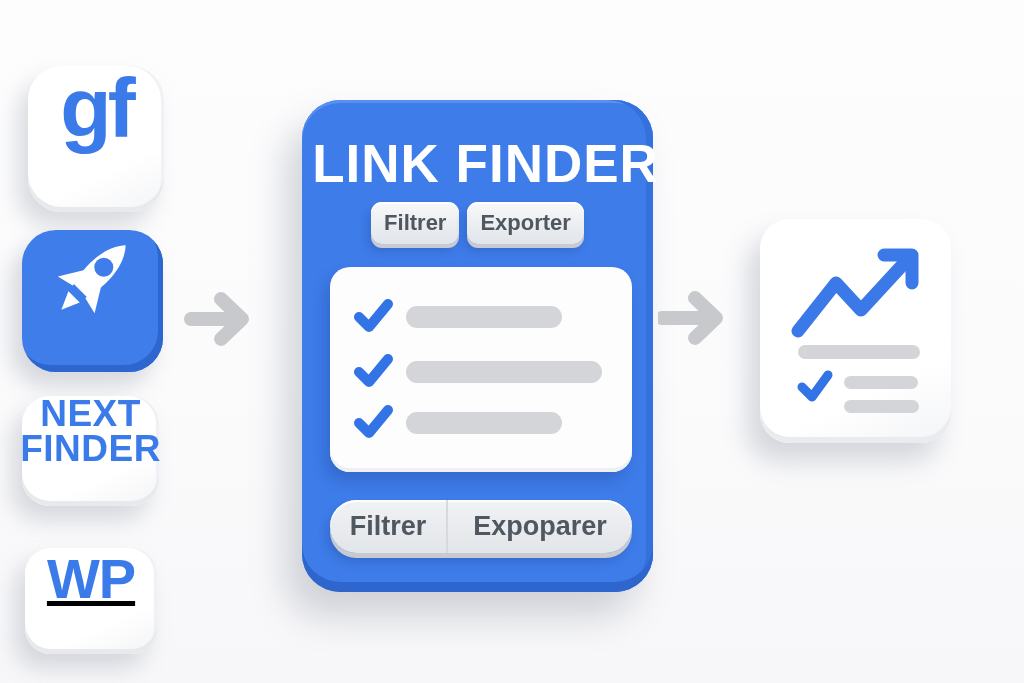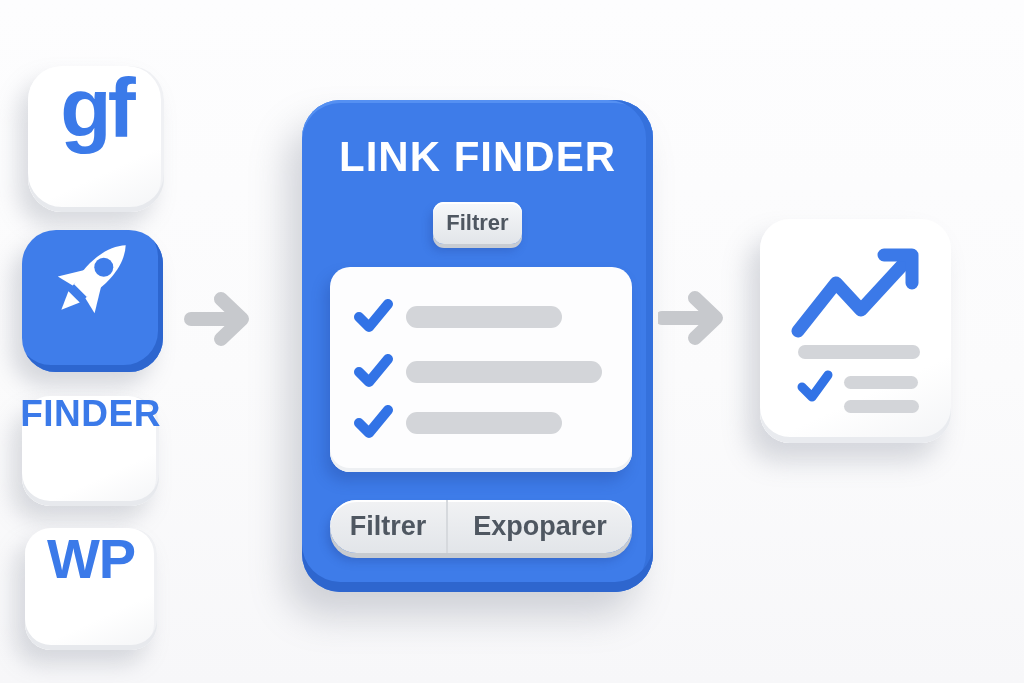--- a/index.html
+++ b/index.html
@@ -17,36 +17,36 @@
   .tile-blue{
     background:#3f7dea;
     box-shadow:-10px 14px 22px rgba(125,132,148,.30), inset -5px -7px 0 #2d66cf;
   }
   .blue-text{color:#3b7ae9;font-weight:bold;}
   .tile-gf{left:28px;top:66px;width:136px;height:146px;border-radius:34px;}
   .gf-text{font-size:84px;letter-spacing:-4px;transform:translateY(-6px);}
   .tile-rocket{left:22px;top:230px;width:141px;height:142px;border-radius:34px;}
   .tile-next{left:22px;top:396px;width:137px;height:110px;border-radius:28px;}
   .next-text{font-size:37px;line-height:.95;text-align:center;letter-spacing:.5px;}
-  .tile-wp{left:25px;top:528px;width:132px;height:122px;border-radius:26px;}
+  .tile-wp{left:25px;top:548px;width:132px;height:106px;border-radius:26px;text-decoration:underline;}
   .wp-text{font-size:56px;letter-spacing:-1px;transform:translateY(-2px);}
   
   .flow-arrow{position:absolute;}
   .flow-arrow svg{display:block;}
   .arrow1{left:183px;top:288px;}
   .arrow2{left:658px;top:287px;}
   
   .card{
     position:absolute;left:302px;top:100px;width:351px;height:492px;border-radius:38px;
     background:#3e7ce9;
     box-shadow:-16px 24px 36px rgba(120,128,144,.32), inset 0 -10px 0 #2e66ce, inset -7px 0 0 #3571dc, inset 0 3px 0 #5590f2;
   }
   .card-title{
     position:absolute;top:33px;left:0;width:100%;text-align:center;
-    color:#ffffff;font-size:42px;font-weight:bold;letter-spacing:1px;
+    color:#ffffff;font-size:53px;font-weight:bold;letter-spacing:1px;padding-left:8px;
   }
   .tabs{position:absolute;top:102px;left:0;width:100%;display:flex;justify-content:center;gap:8px;}
   .tab{
     height:42px;border-radius:11px;padding:0 13px;
     display:flex;align-items:center;justify-content:center;
     background:linear-gradient(#f7f8fa,#e2e5e9);
     box-shadow:0 4px 0 #c8ccd2,-3px 7px 9px rgba(35,65,150,.30), inset 0 2px 0 #ffffff;
     color:#4f5761;font-weight:bold;font-size:22px;
   }
   .panel{
@@ -95,40 +95,42 @@
           <path d="M-9,0 L-26,28 L-9,24 Z" fill="#ffffff"></path>
           <path d="M9,0 L26,28 L9,24 Z" fill="#ffffff"></path>
           <path d="M-8,31 L8,31 L0,49 Z" fill="#ffffff"></path>
         </g>
       </svg>
     </span>
   </div>
 
   <div class="tile tile-white tile-next">
     <div class="blue-text next-text">
+      <div>NEXT</div>
       <div>FINDER</div>
     </div>
   </div>
 
   <div class="tile tile-white tile-wp">
     <span class="blue-text wp-text">WP</span>
   </div>
 
   <div class="flow-arrow arrow1">
     <svg width="80" height="62" viewBox="0 0 80 62">
       <path d="M8,31 H46" stroke="#c7c9cd" stroke-width="14" stroke-linecap="round" fill="none"></path>
       <path d="M38,11 L59,31 L38,51" stroke="#c7c9cd" stroke-width="14" stroke-linecap="round" stroke-linejoin="round" fill="none"></path>
     </svg>
   </div>
 
   <div class="card">
     <div class="card-title">LINK FINDER</div>
 
     <div class="tabs">
       <div class="tab">Filtrer</div>
+      <div class="tab">Exporter</div>
     </div>
 
     <div class="panel">
       <div class="check-row row1">
         <svg width="42" height="38" viewBox="0 0 42 38">
           <path d="M7,20 L17,30 L36,7" stroke="#3273e6" stroke-width="10" stroke-linecap="round" stroke-linejoin="round" fill="none"></path>
         </svg>
         <div class="bar bar-a"></div>
       </div>
       <div class="check-row row2">

